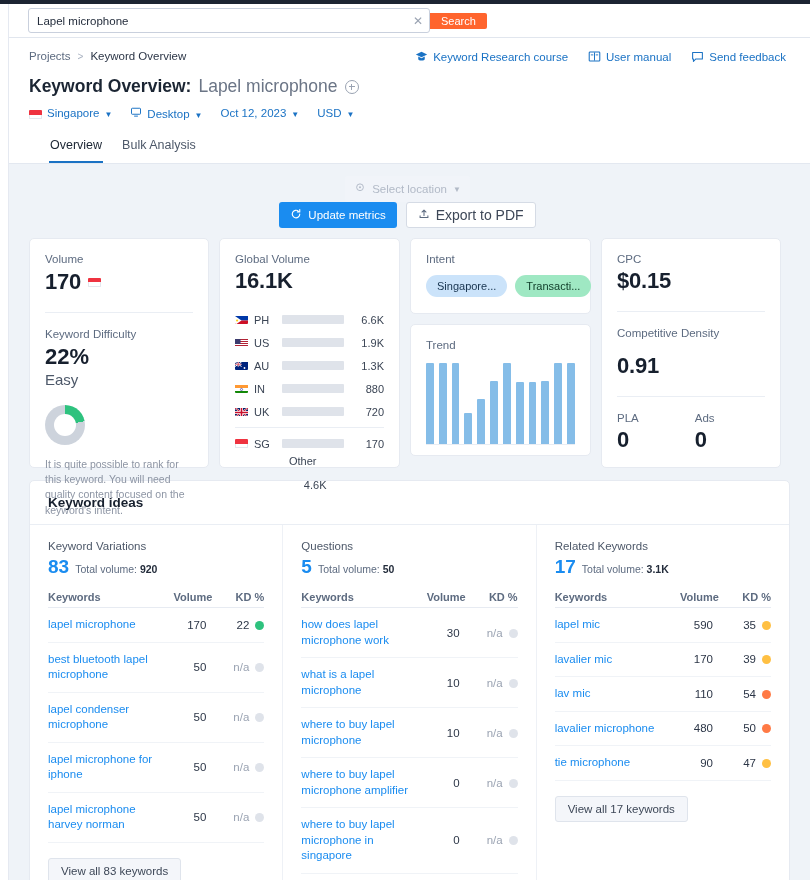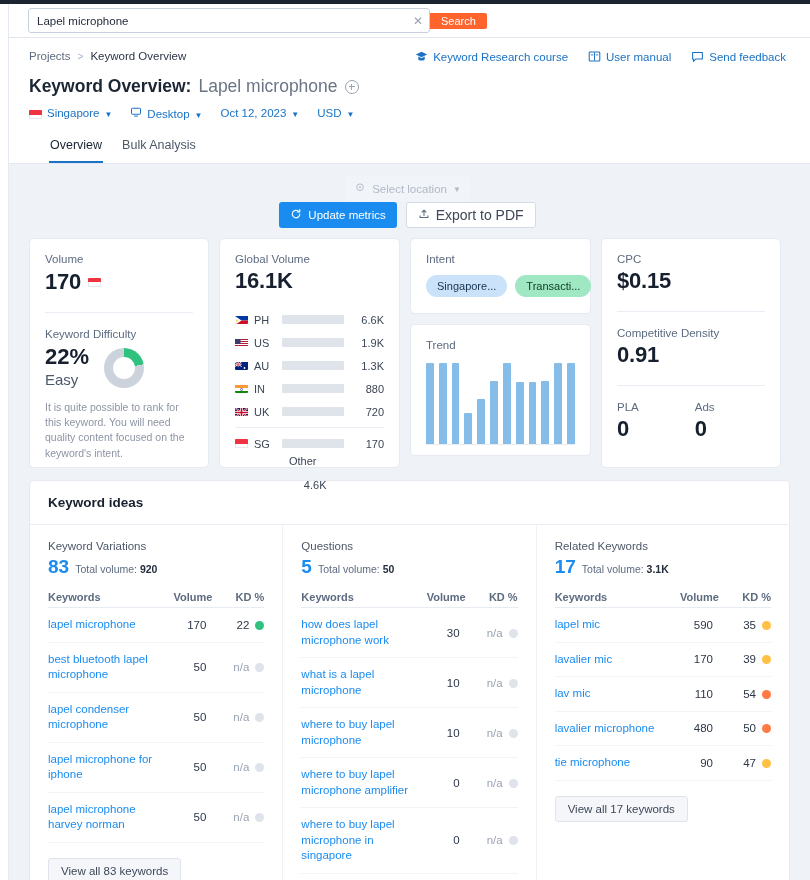--- a/index.html
+++ b/index.html
@@ -83,21 +83,21 @@
   .c2 { width: 181px; height: 230px; padding: 14px 15px; }
   .c3 { width: 181px; }
   .c4 { width: 180px; height: 230px; padding: 14px 15px; }
 
   .lbl { font-size: 11.5px; color: #5d6b80; }
   .big { font-size: 22px; font-weight: bold; color: #17202e; letter-spacing: -0.2px; }
   .vol-row { display: flex; align-items: center; gap: 7px; margin-top: 4px; }
   .flag-sm { width: 13px; height: 9px; border-radius: 1px; position: relative; overflow:hidden; display:inline-block; }
   .hr { height: 1px; background: #eaeef4; margin: 17px 0 15px; }
 
-  .kd-row { display: flex; align-items: flex-end; gap: 15px; margin-top: 4px; }
+  .kd-row { display: flex; align-items: flex-start; gap: 15px; margin-top: 4px; flex-direction: column; }
   .kd-num { font-size: 22px; font-weight: bold; color: #17202e; }
   .kd-easy { font-size: 15px; color: #4d5869; margin-top: 1px; }
   .donut { width: 40px; height: 40px; border-radius: 50%; margin-top: 2px;
     background: conic-gradient(#56d3a0 0 22%, #cdd3dc 22% 100%);
     position: relative; }
   .donut:after { content:""; position:absolute; inset: 9px; background:#fff; border-radius:50%; }
   .kd-desc { font-size: 10.5px; color: #8d95a4; line-height: 1.45; margin-top: 12px; }
 
   
   .gv-list { margin-top: 14px; }
@@ -434,21 +434,21 @@
             <div class="tbar" title="12: 100" style="height: 100%; background: rgb(133, 189, 232);"></div>
           </div>
       </div>
     </div>
 
     <div class="card c4">
       <div class="lbl">CPC</div>
       <div class="big" style="margin-top:3px">$0.15</div>
       <div class="hr"></div>
       <div class="lbl">Competitive Density</div>
-      <div class="big" style="margin-top:3px">0.91</div>
+      <div class="big" style="margin-top:14px">0.91</div>
       <div class="hr"></div>
       <div class="pla-row">
         <div class="pla-col">
           <div class="lbl">PLA</div>
           <div class="big" style="margin-top:3px">0</div>
         </div>
         <div class="pla-col">
           <div class="lbl">Ads</div>
           <div class="big" style="margin-top:3px">0</div>
         </div>

